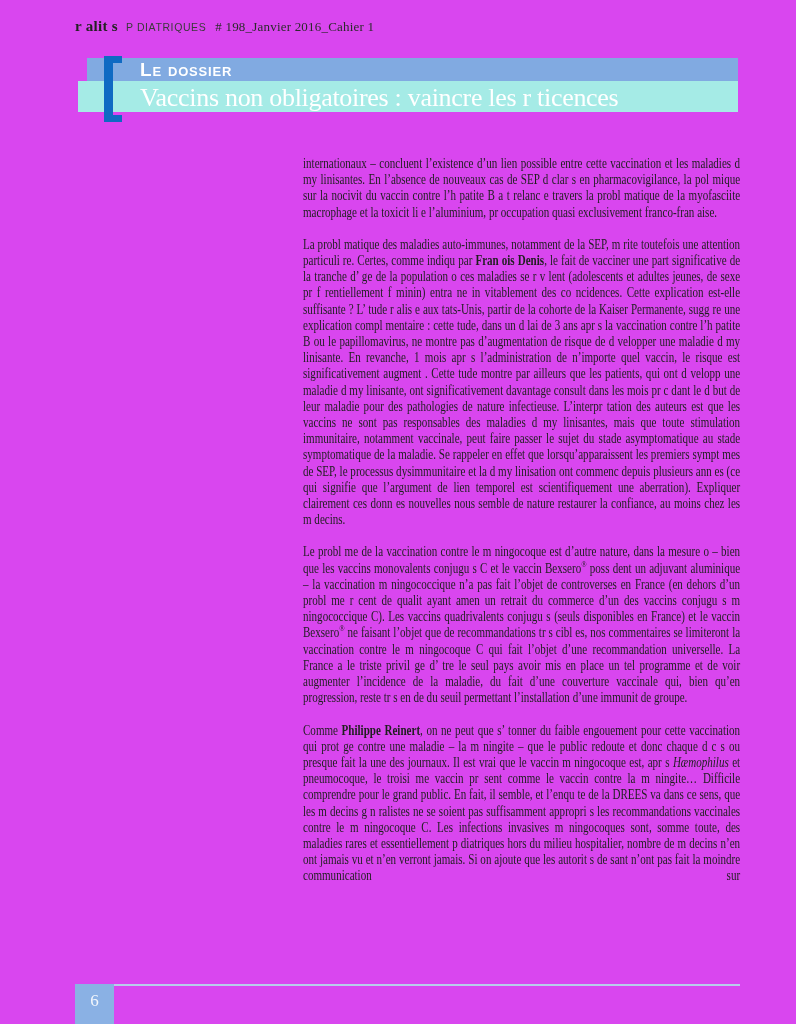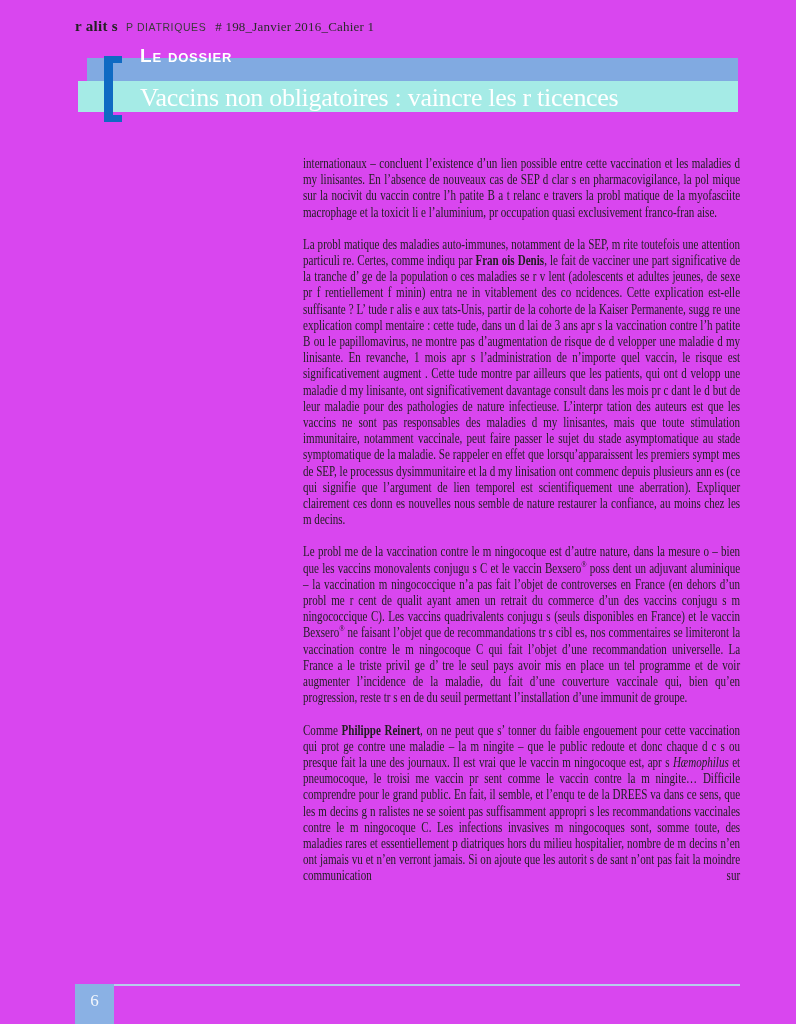--- a/index.html
+++ b/index.html
@@ -54,21 +54,21 @@
     position:absolute;left:78px;top:81px;width:660px;height:31px;
     background:var(--band-bottom);
   }
   .bracket{
     position:absolute;left:104px;top:56px;width:18px;height:66px;
     border-left:9px solid var(--bracket);
     border-top:7px solid var(--bracket);
     border-bottom:7px solid var(--bracket);
   }
   .dossier-label{
-    position:absolute;left:140px;top:45px;height:22px;line-height:22px;
+    position:absolute;left:140px;top:59px;height:22px;line-height:22px;
     font-family:"Liberation Sans", sans-serif;
     font-weight:bold;font-size:19px;
     font-variant:small-caps;
     letter-spacing:0.8px;
     color:var(--banner-ink);
     white-space:nowrap;
   }
   .dossier-title{
     position:absolute;left:140px;top:83px;height:29px;line-height:29px;
     font-family:"Liberation Serif", serif;

